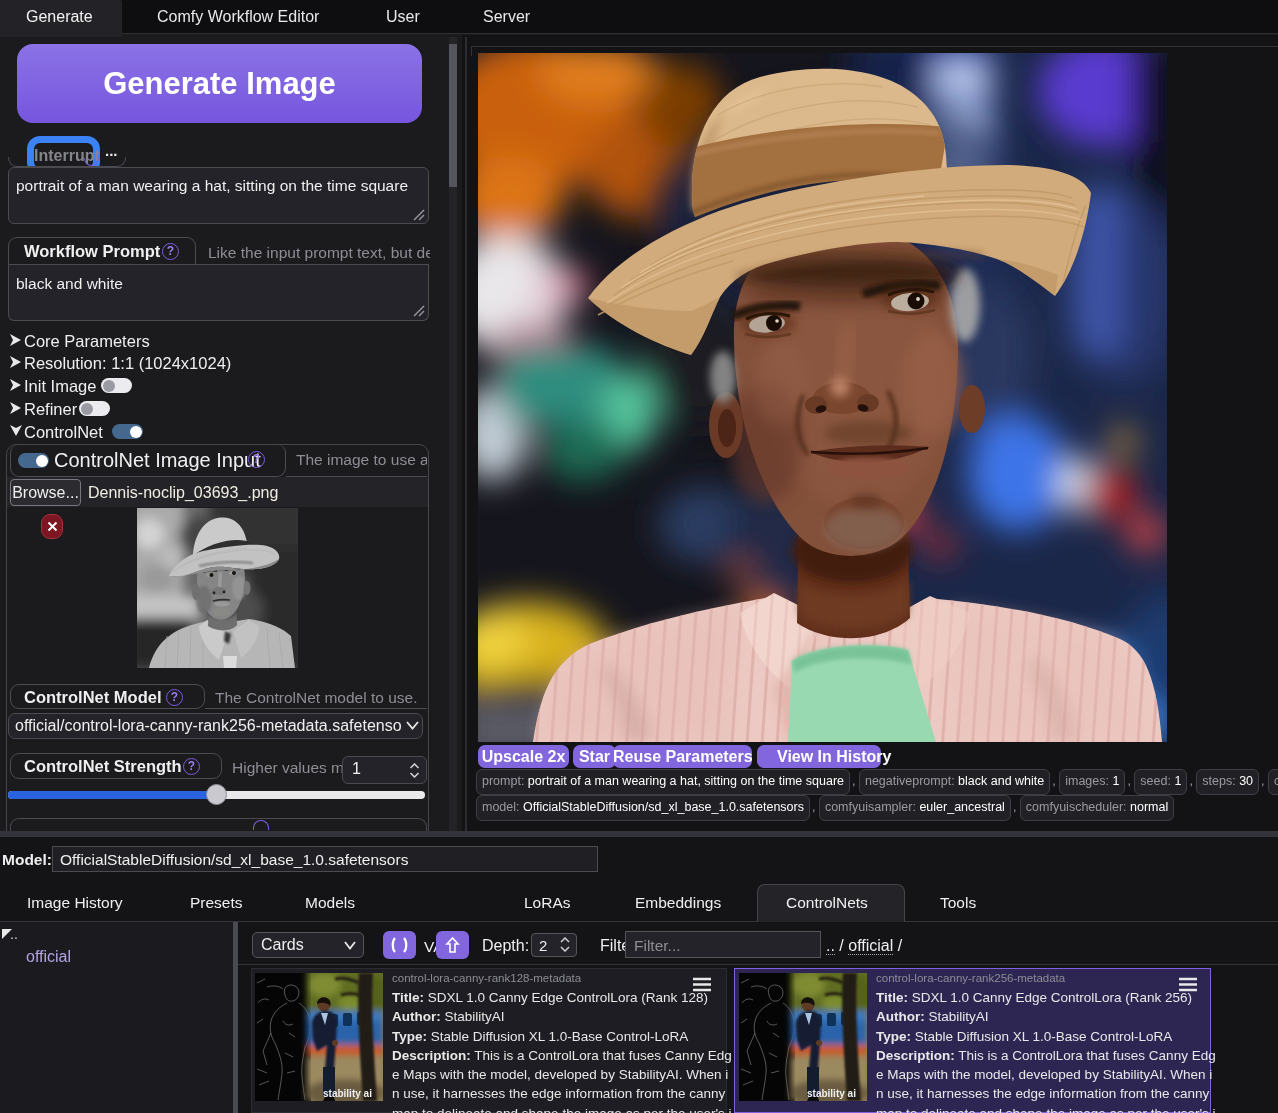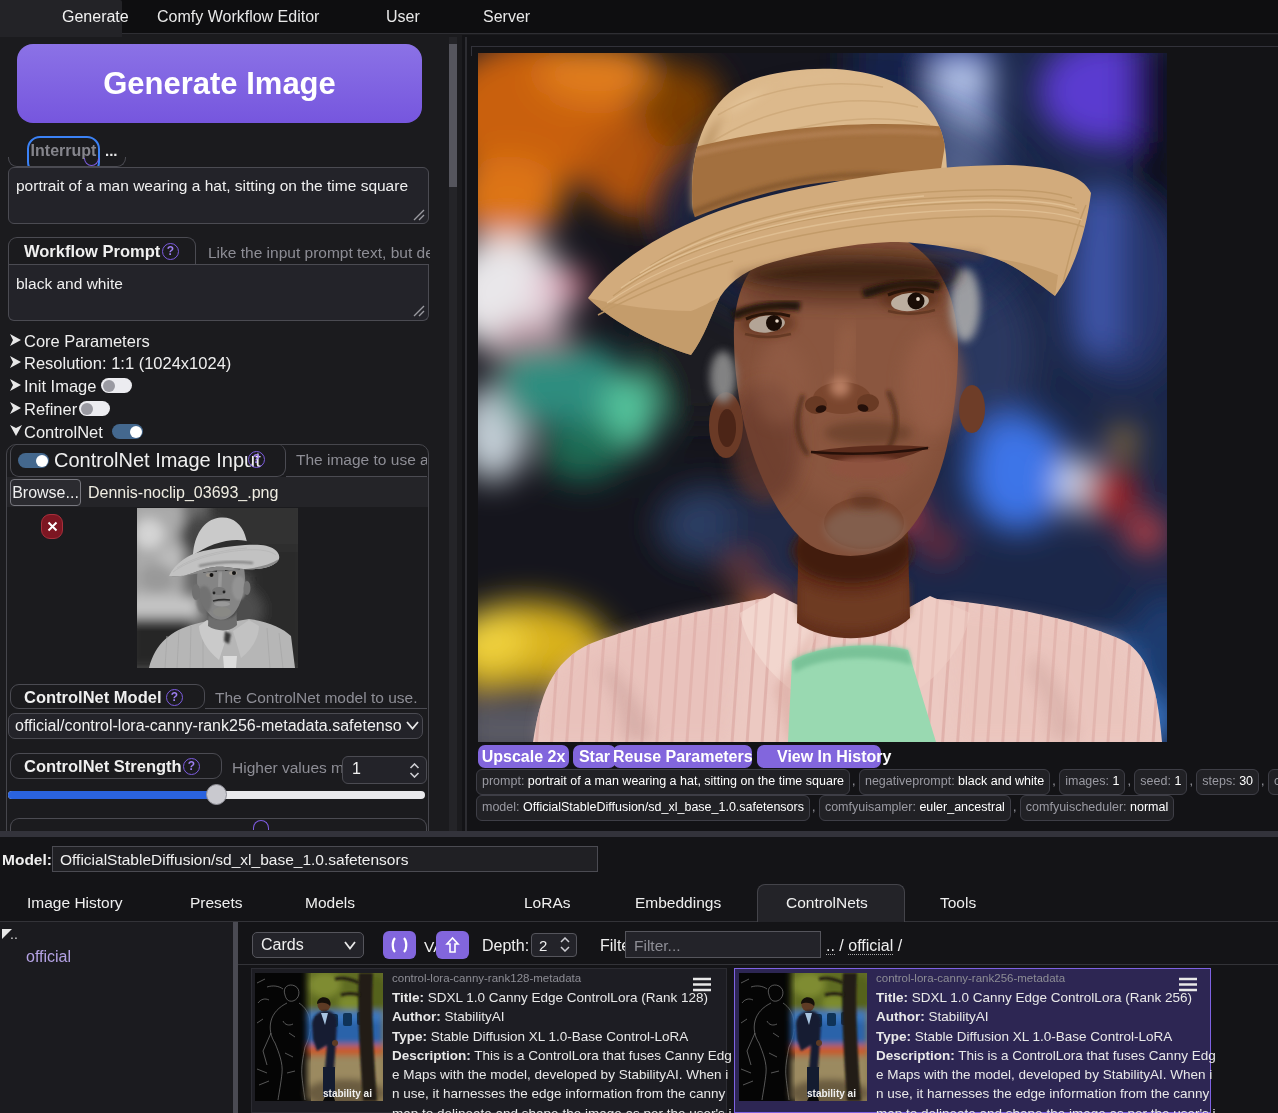--- a/index.html
+++ b/index.html
@@ -22,33 +22,33 @@
     padding:1px 5px 2px 5px; margin-right:2px; white-space:nowrap; }
   .pill b { font-weight:normal; color:#fff; }
   .pbtn { position:absolute; background:#8266dd; color:#fff; font-weight:bold; font-size:16px;
     border-radius:7px; text-align:center; line-height:23px; height:23px; white-space:nowrap; }
 </style>
 </head>
 <body>
 
 <div class="abs" style="left:0;top:0;width:1278px;height:34px;background:#0e0e10;border-bottom:1px solid #2e2e33;"></div>
 <div class="abs" style="left:0;top:0;width:122px;height:37px;background:#232327;border-top-right-radius:2px;"></div>
-<div class="abs" style="left:26px;top:8px;font-size:16px;color:#f2f2f2;margin-left:36px;">Generate</div>
+<div class="abs" style="left:26px;top:8px;font-size:16px;color:#f2f2f2;">Generate</div>
 <div class="abs" style="left:157px;top:8px;font-size:16px;color:#e8e8e8;">Comfy Workflow Editor</div>
 <div class="abs" style="left:386px;top:8px;font-size:16px;color:#e8e8e8;">User</div>
 <div class="abs" style="left:483px;top:8px;font-size:16px;color:#e8e8e8;">Server</div>
 
 <div id="leftpanel" class="abs" style="left:0;top:37px;width:462px;height:794px;background:#1b1b1e;overflow:hidden;">
 
   <div class="abs" style="left:17px;top:7px;width:405px;height:79px;border-radius:16px;
     background:linear-gradient(#8b72e6,#7656de);"></div>
   <div class="abs" style="left:17px;top:7px;width:405px;height:79px;text-align:center;line-height:79px;
     font-size:31px;font-weight:bold;color:#fff;">Generate Image</div>
 
-  <div class="abs" style="left:27px;top:99px;width:73px;height:39px;border:2px solid #3b82f6;border-radius:13px;
+  <div class="abs" style="left:27px;top:99px;width:73px;height:39px;border:7px solid #3b82f6;border-radius:13px;
     text-align:center;line-height:25px;font-size:16px;font-weight:bold;color:#85858c;">Interrupt</div>
   <div class="abs" style="left:105px;top:105px;font-size:15px;font-weight:bold;color:#e8e8e8;">...</div>
 
   <div class="abs" style="left:8px;top:120px;width:118px;height:10px;border:1px solid #4b4b52;border-radius:0 0 9px 9px;border-top:none;"></div>
   <div class="abs" style="left:84px;top:121px;width:15px;height:8px;border:1.5px solid #7d5ce0;border-top:none;border-radius:0 0 8px 8px;"></div>
 
   <div class="abs" style="left:8px;top:130px;width:421px;height:57px;background:#232329;border:1px solid #4b4b52;border-radius:6px;"></div>
   <div class="abs" style="left:16px;top:140px;font-size:15.5px;">portrait of a man wearing a hat, sitting on the time square</div>
   <svg class="abs" style="left:411px;top:170px;" width="14" height="14">
       <path d="M13 3 L3 13 M13 8 L8 13" stroke="#9a9aa0" stroke-width="1.4"></path>

